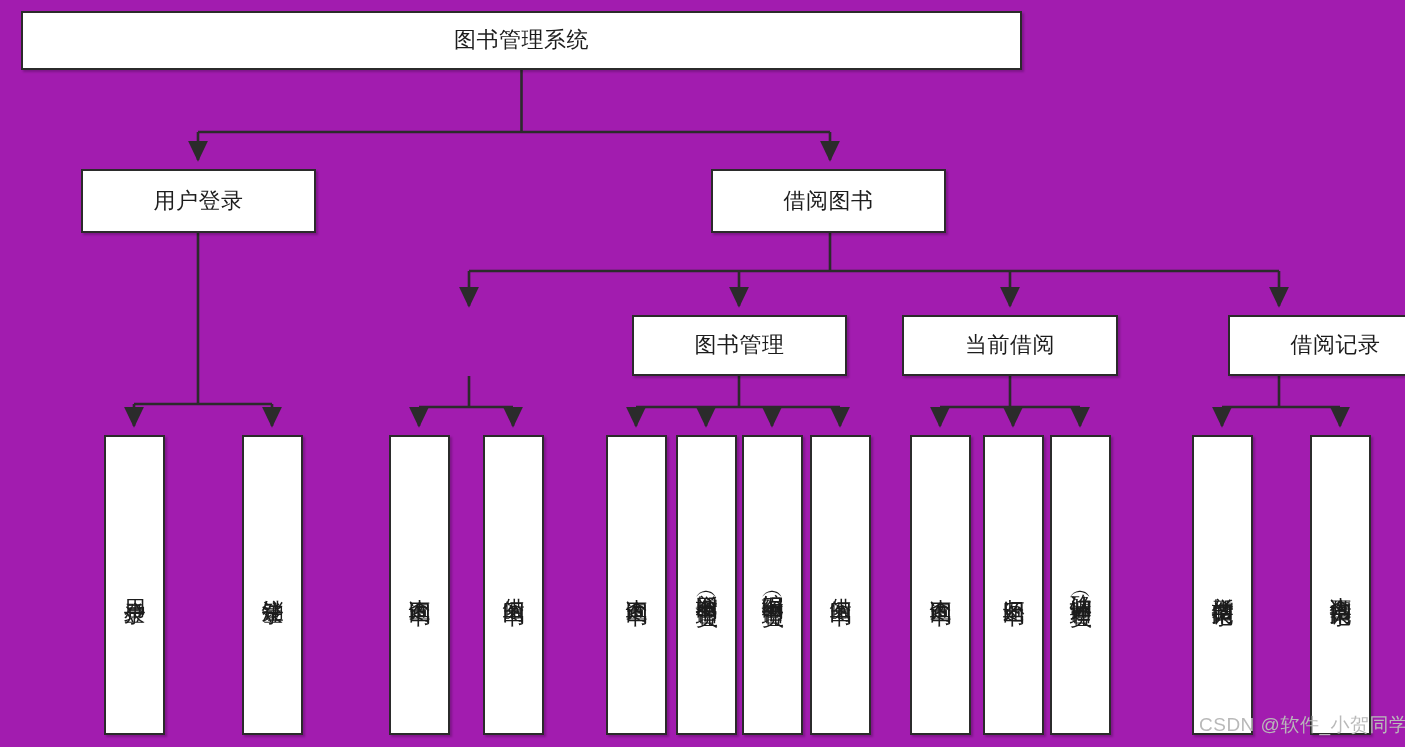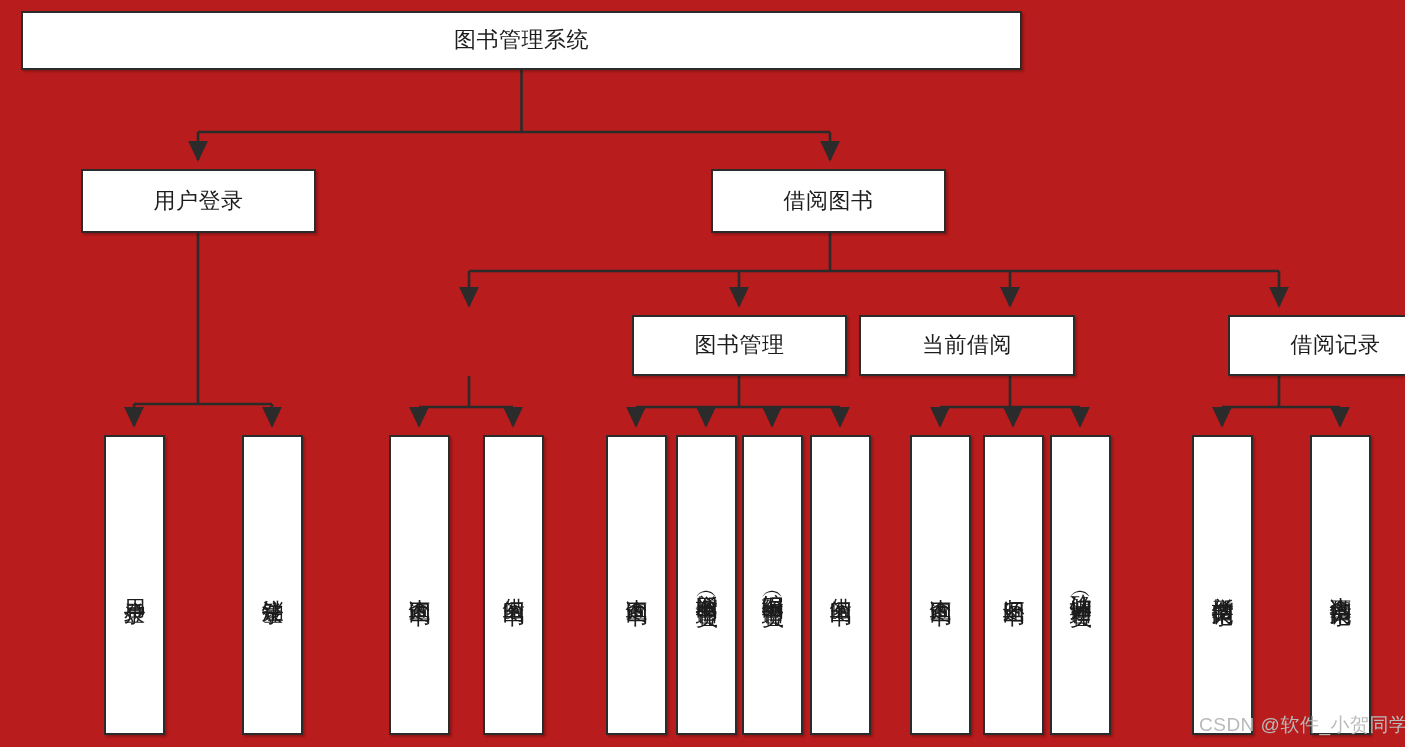--- a/index.html
+++ b/index.html
@@ -7,21 +7,21 @@
     padding: 0;
     background: #ffffff;
   }
   body {
     font-family: "Liberation Sans", "DejaVu Sans", sans-serif;
   }
   #canvas {
     position: relative;
     width: 1405px;
     height: 747px;
-    background: #b91c1c;
+    background: #a21caf;
     overflow: hidden;
   }
   svg.edges {
     position: absolute;
     left: 0;
     top: 0;
     width: 1405px;
     height: 747px;
     pointer-events: none;
   }
@@ -127,21 +127,21 @@
   <div class="node node-h" style="left: 81px; top: 169px; width: 235px; height: 64px;">
     <span>用户登录</span>
   </div>
   <div class="node node-h" style="left: 711px; top: 169px; width: 235px; height: 64px;">
     <span>借阅图书</span>
   </div>
 
   <div class="node node-h" style="left: 632px; top: 315px; width: 215px; height: 61px;">
     <span>图书管理</span>
   </div>
-  <div class="node node-h" style="left: 859px; top: 315px; width: 216px; height: 61px; text-align: right;">
+  <div class="node node-h" style="left: 902px; top: 315px; width: 216px; height: 61px; text-align: right;">
     <span>当前借阅</span>
   </div>
   <div class="node node-h" style="left: 1228px; top: 315px; width: 215px; height: 61px; justify-content: center;">
     <span>借阅记录</span>
   </div>
 
   <div class="node node-v" style="left: 104px; top: 435px; width: 61px; height: 300px;">
     <span class="vtext">用户登录</span>
   </div>
   <div class="node node-v" style="left: 242px; top: 435px; width: 61px; height: 300px;">

